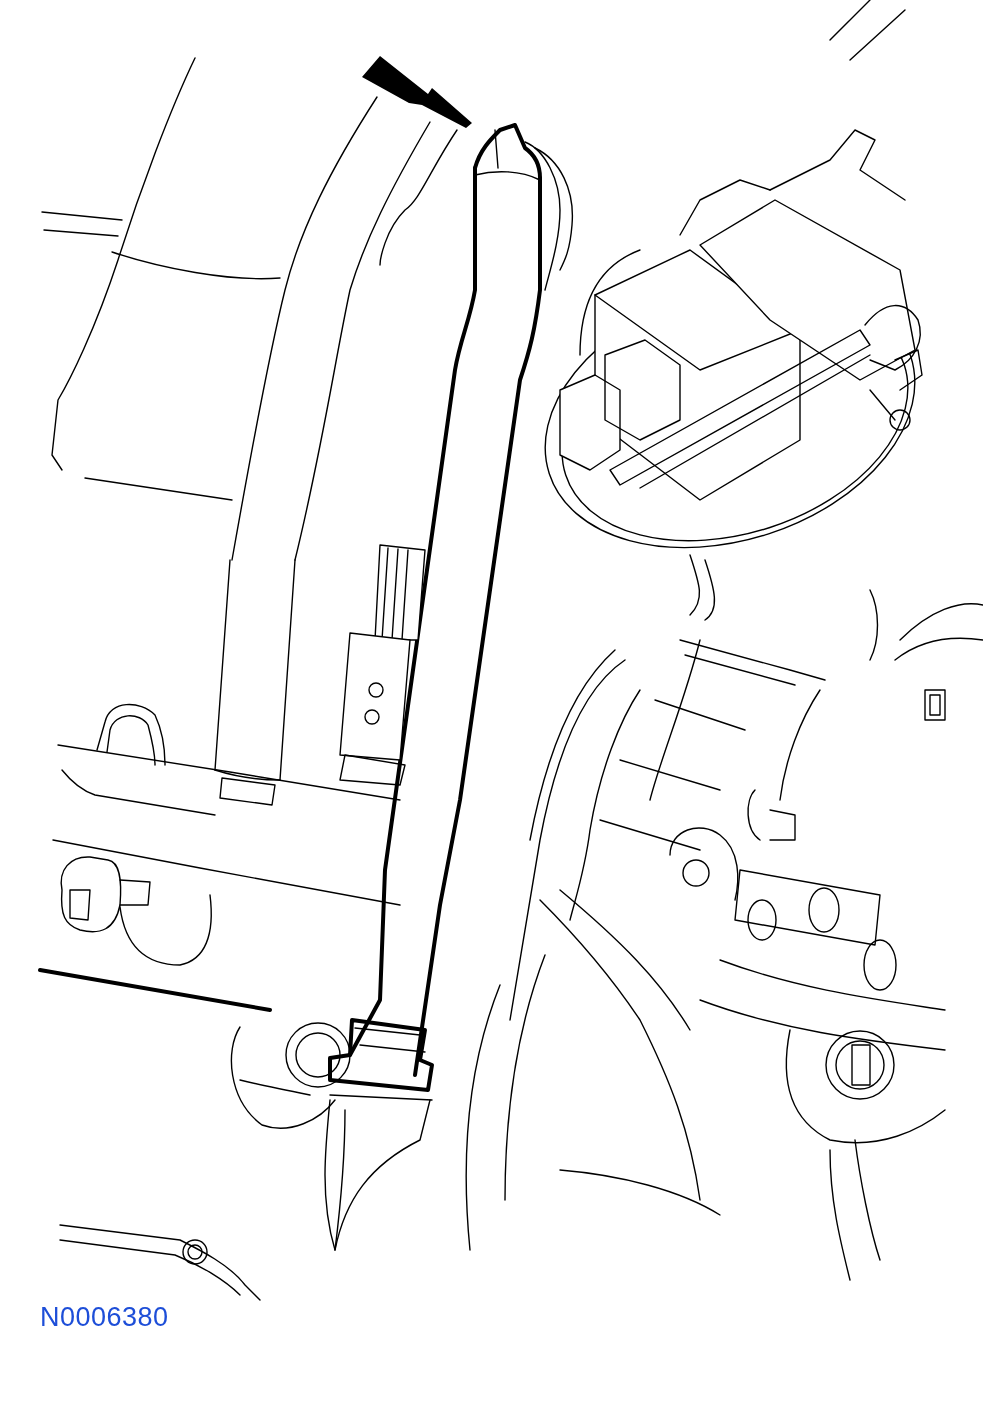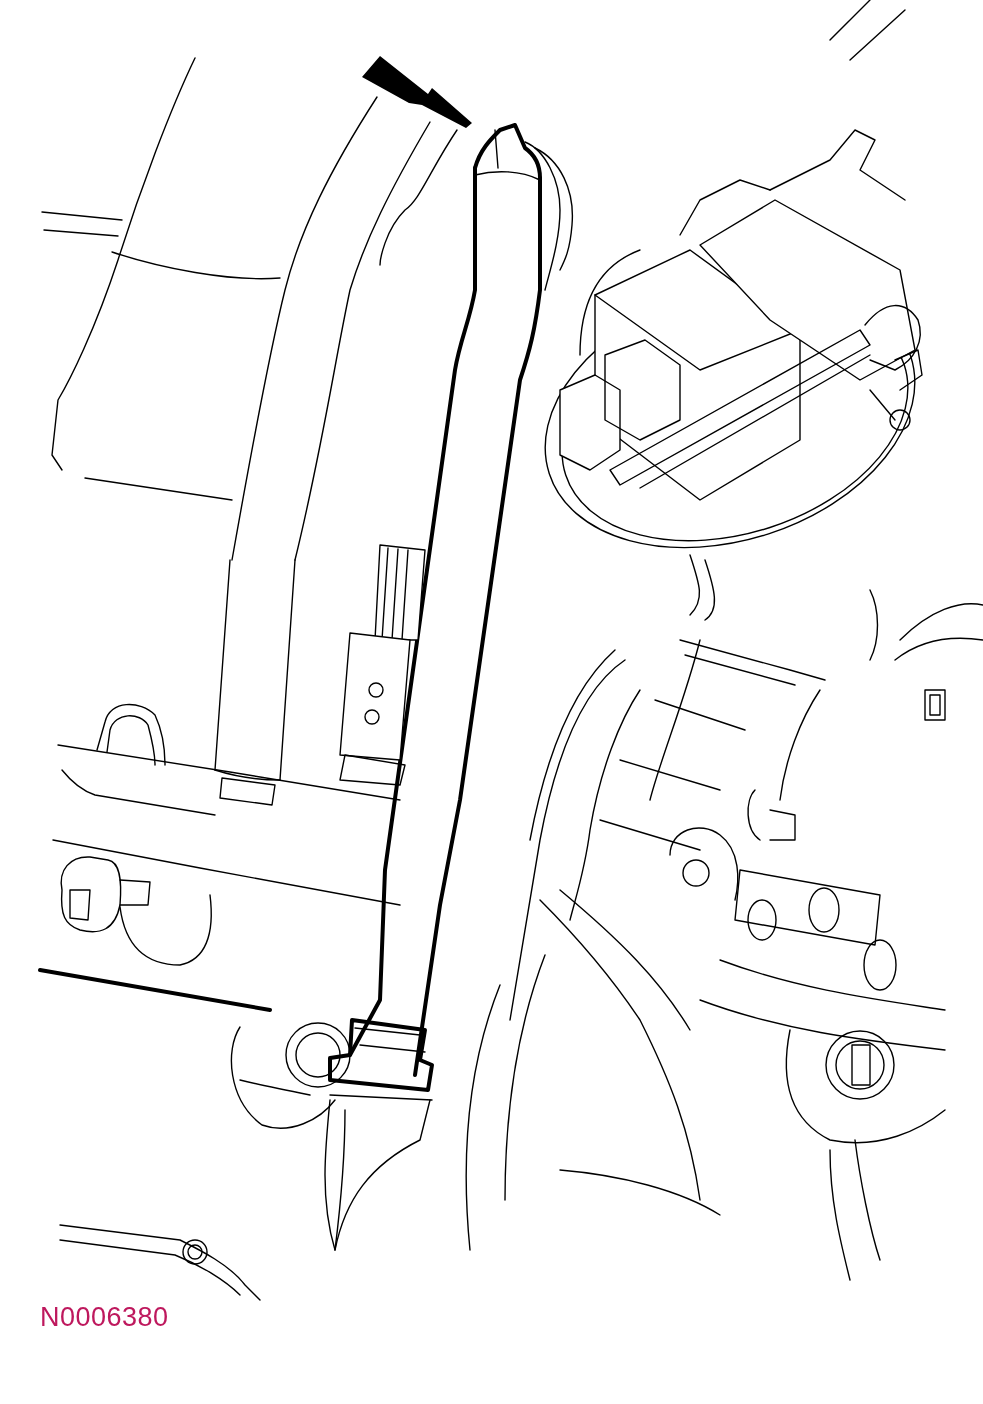--- a/index.html
+++ b/index.html
@@ -5,21 +5,21 @@
   html, body { margin: 0; padding: 0; background: #ffffff; }
   body { width: 983px; height: 1404px; position: relative; overflow: hidden; }
   .figure { position: absolute; left: 0; top: 0; width: 983px; height: 1404px; }
   .figure svg { display: block; }
   .ln { fill: none; stroke: #000; stroke-width: 1.4; stroke-linecap: round; stroke-linejoin: round; }
   .lnb { fill: none; stroke: #000; stroke-width: 4; stroke-linecap: round; stroke-linejoin: round; }
   .fillw { fill: #fff; stroke: #000; stroke-width: 1.4; stroke-linejoin: round; }
   .figure-id {
     position: absolute; left: 40px; top: 1302px;
     font-family: "Liberation Sans", "DejaVu Sans", sans-serif;
-    font-size: 27px; color: #be185d; letter-spacing: 0.5px;
+    font-size: 27px; color: #1d4ed8; letter-spacing: 0.5px;
   }
 </style>
 </head>
 <body>
 
 <div class="figure">
 <svg width="983" height="1404" viewBox="0 0 983 1404" xmlns="http://www.w3.org/2000/svg">
 
   <g>
     <path class="ln" d="M195 58 C170 110 140 190 118 260 C95 330 70 380 58 400 L52 455 L62 470"></path>

